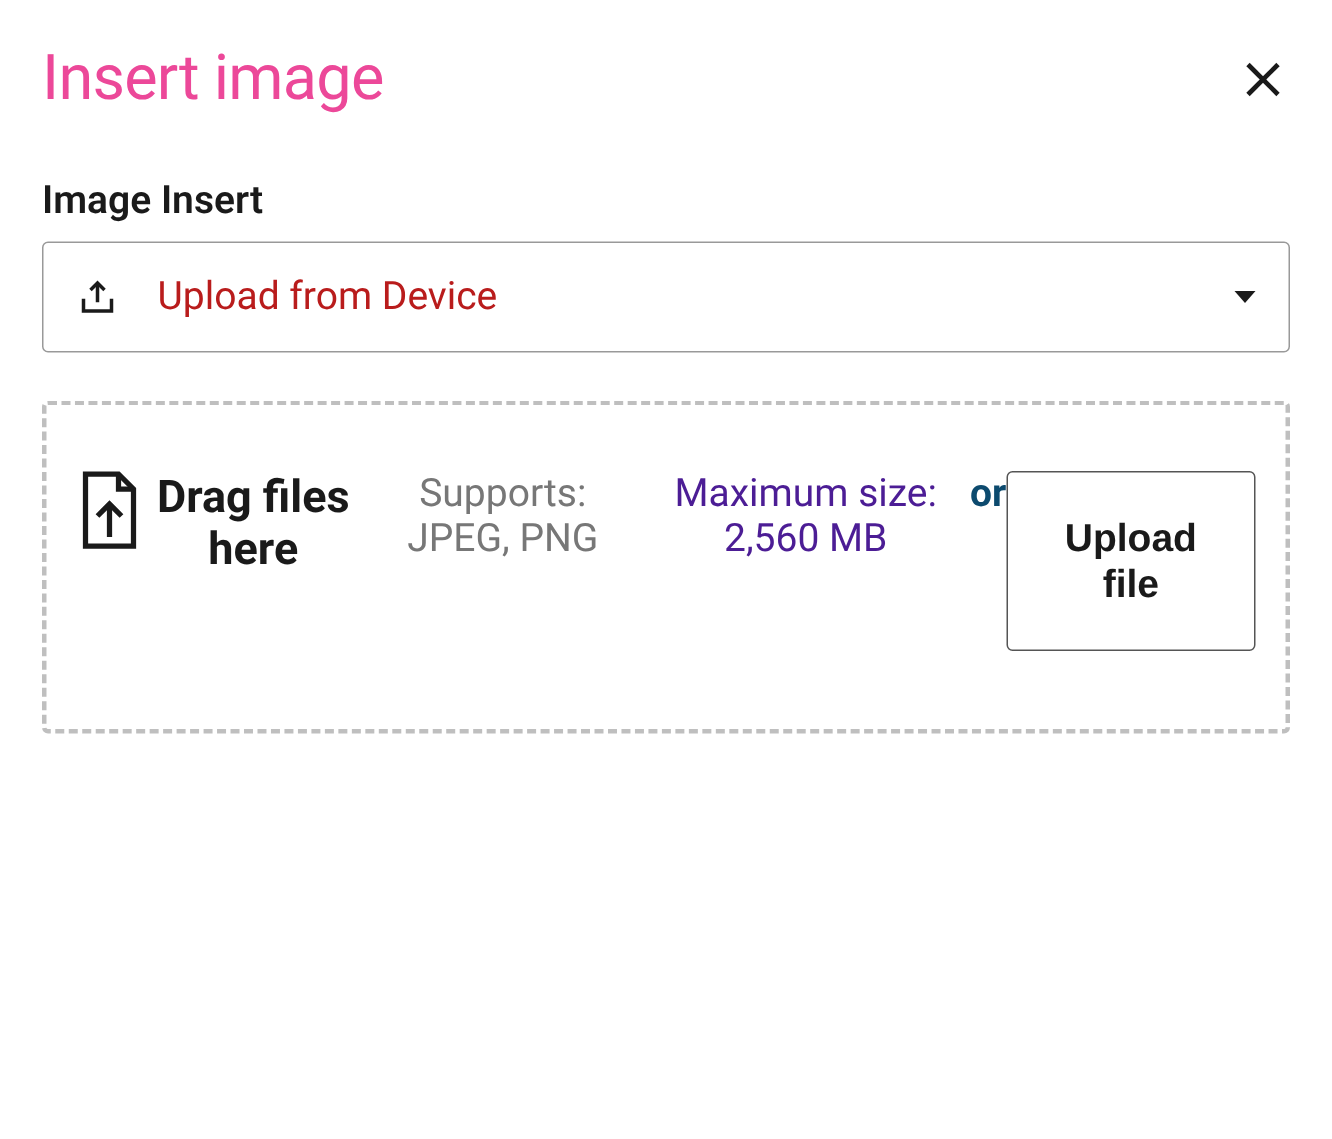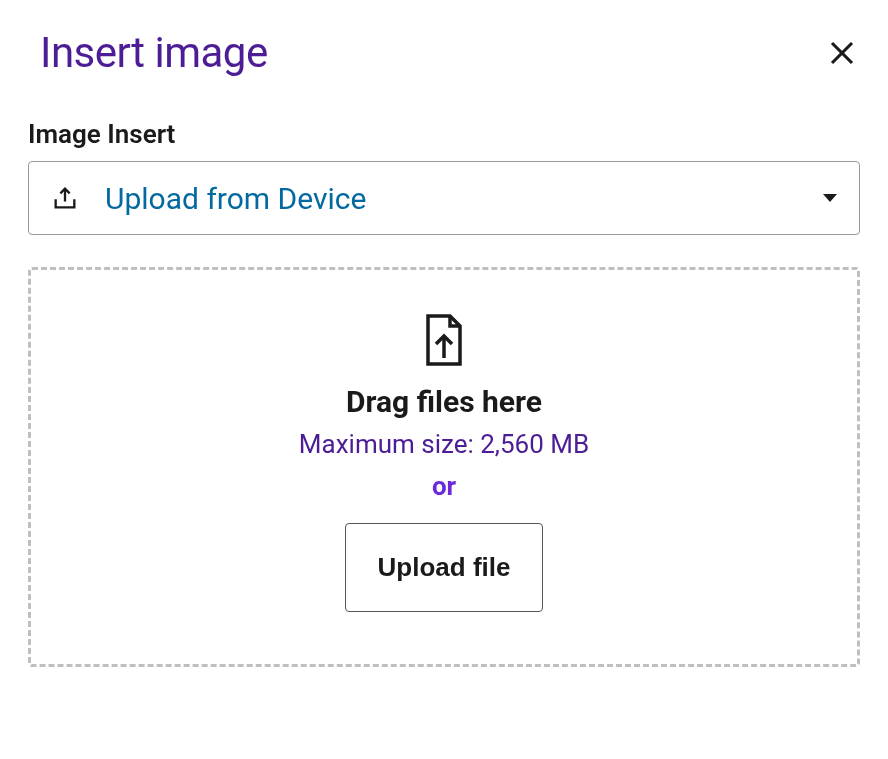--- a/index.html
+++ b/index.html
@@ -17,23 +17,22 @@
     }
     .dialog-header {
       display: flex;
       justify-content: space-between;
       align-items: center;
       margin-bottom: 42px;
     }
     .dialog-title {
       font-size: 42px;
       font-weight: 400;
-      color: #4c1d95;
+      color: #ec4899;
       letter-spacing: -0.5px;
-      margin-left: 12px;
     }
     .close-btn {
       cursor: pointer;
       width: 36px;
       height: 36px;
       display: flex;
       align-items: center;
       justify-content: center;
       color: #1a1a1a;
     }
@@ -71,39 +70,38 @@
       justify-content: center;
     }
     .select-icon svg {
       width: 28px;
       height: 28px;
       stroke: #1a1a1a;
       fill: none;
       stroke-width: 2;
     }
     .select-text {
-      font-size: 30px;
-      color: #0369a1;
+      font-size: 26px;
+      color: #b91c1c;
       flex: 1;
     }
     .select-caret {
       width: 0;
       height: 0;
       border-left: 7px solid transparent;
       border-right: 7px solid transparent;
       border-top: 8px solid #1a1a1a;
     }
     .dropzone {
       width: 100%;
       border: 3px dashed #bfbfbf;
       border-radius: 4px;
       padding: 44px 20px 52px 20px;
       display: flex;
-      flex-direction: column;
-      align-items: center;
+      flex-direction: row;
       text-align: center;
     }
     .dropzone-icon {
       width: 44px;
       height: 52px;
       margin-bottom: 18px;
       display: flex;
       align-items: center;
       justify-content: center;
     }
@@ -123,21 +121,21 @@
       margin-bottom: 8px;
     }
     .maxsize-text {
       font-size: 26px;
       color: #4c1d95;
       margin-bottom: 12px;
     }
     .or-text {
       font-size: 26px;
       font-weight: 700;
-      color: #6d28d9;
+      color: #0c4a6e;
       margin-bottom: 22px;
     }
     .upload-btn {
       border: 1.5px solid #555555;
       background: #ffffff;
       border-radius: 4px;
       padding: 28px 32px;
       font-size: 26px;
       font-weight: 600;
       color: #1a1a1a;
@@ -174,16 +172,17 @@
 <div class="dropzone">
   <div class="dropzone-icon">
     <svg viewBox="0 0 44 52">
       <path d="M6 2 L28 2 L38 12 L38 50 L6 50 Z" fill="none" stroke="#1a1a1a" stroke-width="3.5" stroke-linejoin="miter"></path>
       <path d="M28 2 L28 12 L38 12" fill="none" stroke="#1a1a1a" stroke-width="3.5" stroke-linejoin="miter"></path>
       <path d="M22 44 L22 22" fill="none" stroke="#1a1a1a" stroke-width="3.5"></path>
       <path d="M14 30 L22 22 L30 30" fill="none" stroke="#1a1a1a" stroke-width="3.5" stroke-linejoin="miter"></path>
     </svg>
   </div>
   <div class="drag-text">Drag files here</div>
+  <div class="supports-text">Supports: JPEG, PNG</div>
   <div class="maxsize-text">Maximum size: 2,560 MB</div>
   <div class="or-text">or</div>
   <button class="upload-btn">Upload file</button>
 </div>
 
 </body></html>

